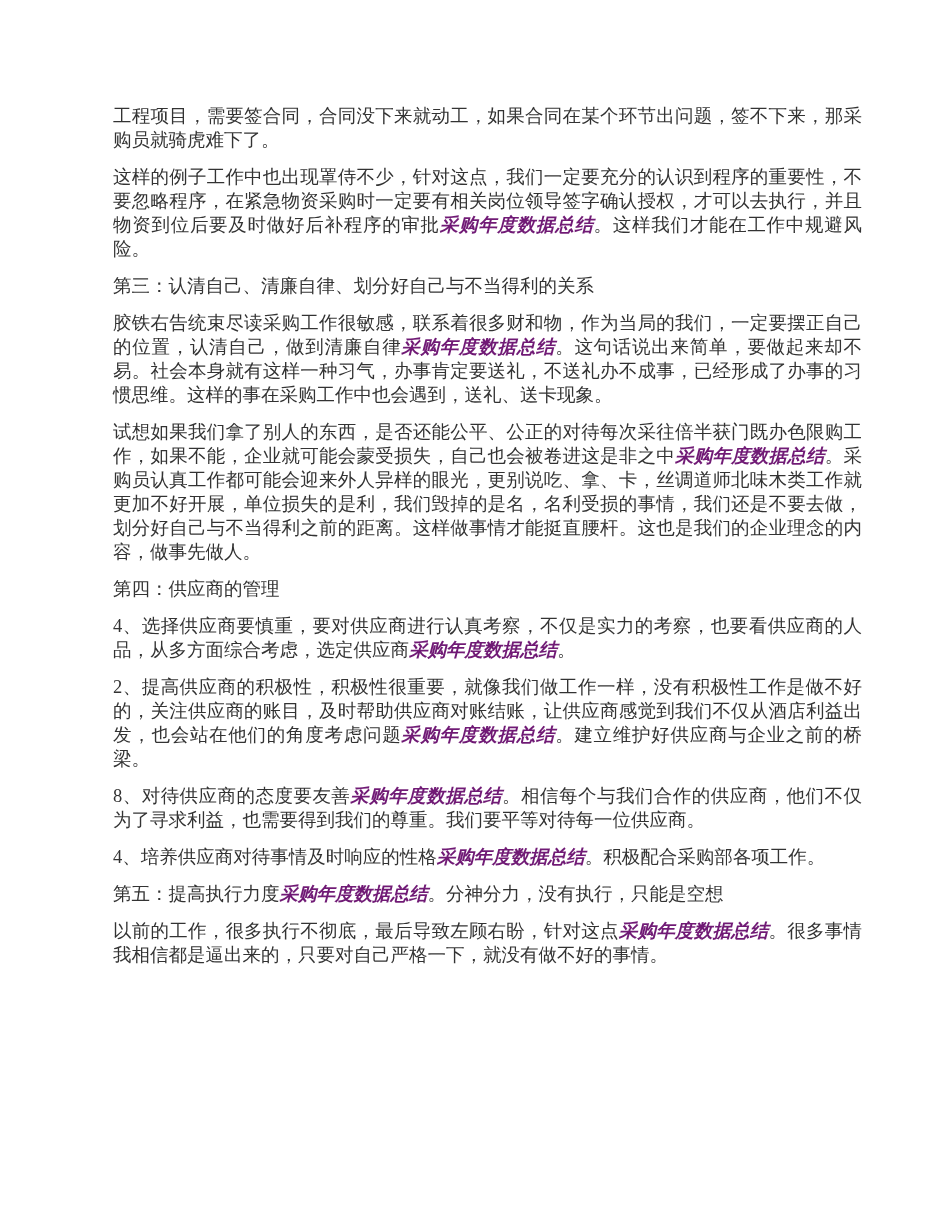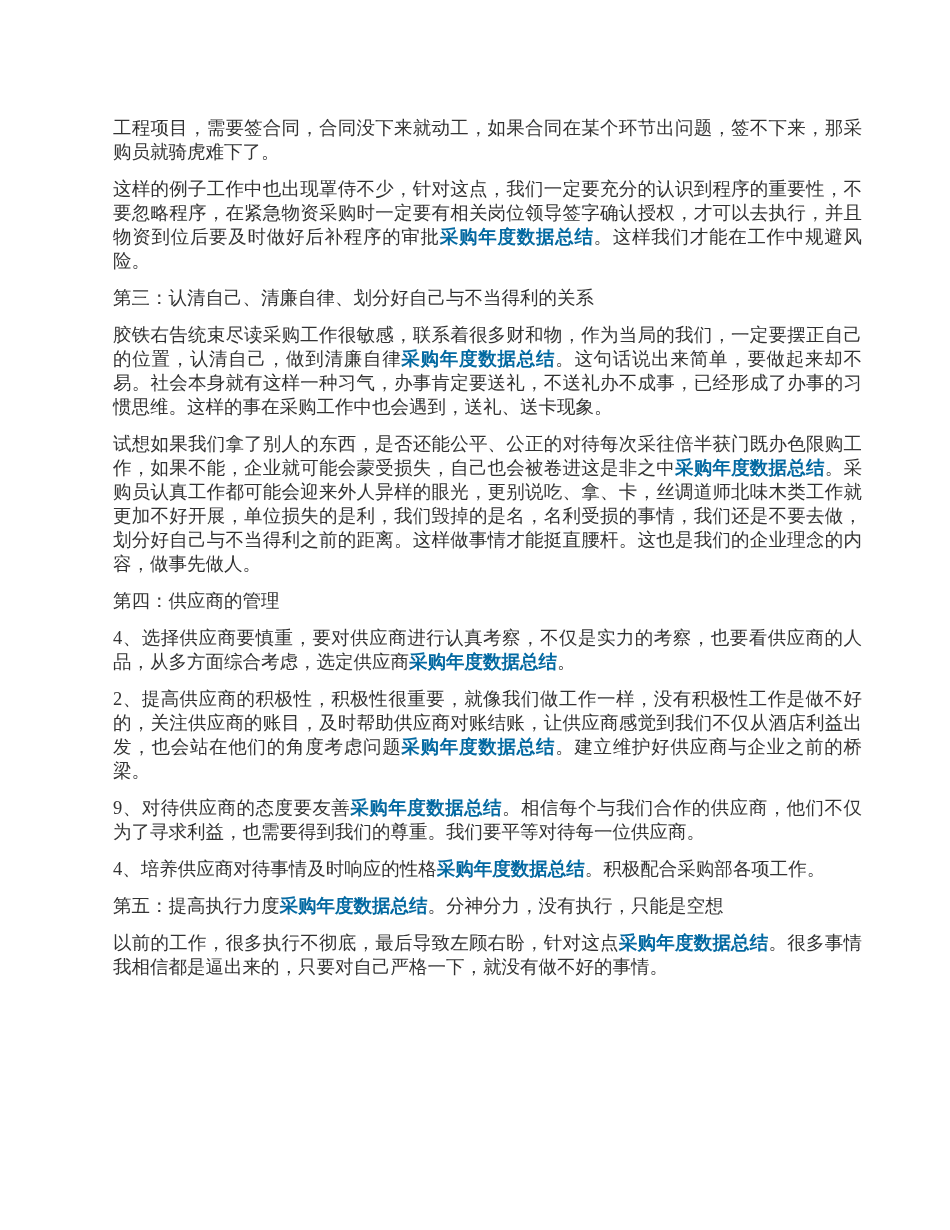--- a/index.html
+++ b/index.html
@@ -16,39 +16,39 @@
   .doc {
     position: absolute;
     left: 113px;
     top: 104px;
     width: 749px;
     font-family: "Liberation Serif", "DejaVu Serif", serif;
     font-size: 18.5px;
     line-height: 24px;
     color: #333333;
     text-align: justify;
-    margin-top: 12px;
   }
   .para {
     margin: 0 0 13px 0;
   }
   .kw {
     font-weight: bold;
-    color: #0369a1;
+    color: #701a75;
+    font-style: italic;
   }
 </style>
 </head>
 <body>
 
 <div class="doc" id="document-body">
     <p class="para"><span>工程项目，需要签合同，合同没下来就动工，如果合同在某个环节出问题，签不下来，那采购员就骑虎难下了。</span></p>
     <p class="para"><span>这样的例子工作中也出现罩侍不少，针对这点，我们一定要充分的认识到程序的重要性，不要忽略程序，在紧急物资采购时一定要有相关岗位领导签字确认授权，才可以去执行，并且物资到位后要及时做好后补程序的审批</span><span class="kw">采购年度数据总结</span><span>。这样我们才能在工作中规避风险。</span></p>
     <p class="para"><span>第三：认清自己、清廉自律、划分好自己与不当得利的关系</span></p>
     <p class="para"><span>胶铁右告统束尽读采购工作很敏感，联系着很多财和物，作为当局的我们，一定要摆正自己的位置，认清自己，做到清廉自律</span><span class="kw">采购年度数据总结</span><span>。这句话说出来简单，要做起来却不易。社会本身就有这样一种习气，办事肯定要送礼，不送礼办不成事，已经形成了办事的习惯思维。这样的事在采购工作中也会遇到，送礼、送卡现象。</span></p>
     <p class="para"><span>试想如果我们拿了别人的东西，是否还能公平、公正的对待每次采往倍半获门既办色限购工作，如果不能，企业就可能会蒙受损失，自己也会被卷进这是非之中</span><span class="kw">采购年度数据总结</span><span>。采购员认真工作都可能会迎来外人异样的眼光，更别说吃、拿、卡，丝调道师北味木类工作就更加不好开展，单位损失的是利，我们毁掉的是名，名利受损的事情，我们还是不要去做，划分好自己与不当得利之前的距离。这样做事情才能挺直腰杆。这也是我们的企业理念的内容，做事先做人。</span></p>
     <p class="para"><span>第四：供应商的管理</span></p>
     <p class="para"><span>4、选择供应商要慎重，要对供应商进行认真考察，不仅是实力的考察，也要看供应商的人品，从多方面综合考虑，选定供应商</span><span class="kw">采购年度数据总结</span><span>。</span></p>
     <p class="para"><span>2、提高供应商的积极性，积极性很重要，就像我们做工作一样，没有积极性工作是做不好的，关注供应商的账目，及时帮助供应商对账结账，让供应商感觉到我们不仅从酒店利益出发，也会站在他们的角度考虑问题</span><span class="kw">采购年度数据总结</span><span>。建立维护好供应商与企业之前的桥梁。</span></p>
-    <p class="para"><span>9、对待供应商的态度要友善</span><span class="kw">采购年度数据总结</span><span>。相信每个与我们合作的供应商，他们不仅为了寻求利益，也需要得到我们的尊重。我们要平等对待每一位供应商。</span></p>
+    <p class="para"><span>8、对待供应商的态度要友善</span><span class="kw">采购年度数据总结</span><span>。相信每个与我们合作的供应商，他们不仅为了寻求利益，也需要得到我们的尊重。我们要平等对待每一位供应商。</span></p>
     <p class="para"><span>4、培养供应商对待事情及时响应的性格</span><span class="kw">采购年度数据总结</span><span>。积极配合采购部各项工作。</span></p>
     <p class="para"><span>第五：提高执行力度</span><span class="kw">采购年度数据总结</span><span>。分神分力，没有执行，只能是空想</span></p>
     <p class="para"><span>以前的工作，很多执行不彻底，最后导致左顾右盼，针对这点</span><span class="kw">采购年度数据总结</span><span>。很多事情我相信都是逼出来的，只要对自己严格一下，就没有做不好的事情。</span></p>
   </div>
 
 </body></html>

